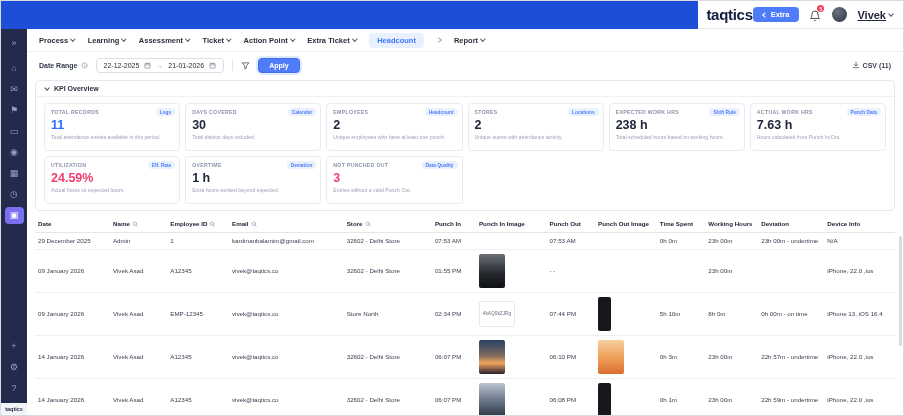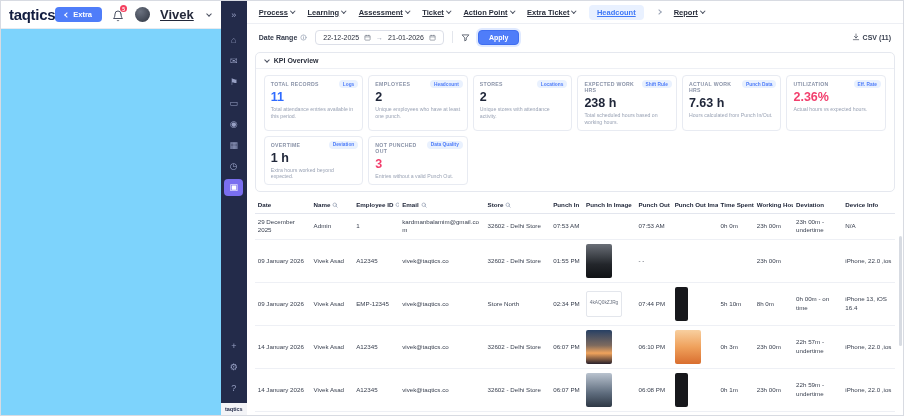--- a/index.html
+++ b/index.html
@@ -1,45 +1,45 @@
 <!DOCTYPE html>
 <html><head>
 <meta charset="utf-8">
 <style>
   * { margin:0; padding:0; box-sizing:border-box; }
   html,body { background:#e9ebf0; }
   body { font-family:"Liberation Sans","DejaVu Sans",sans-serif; }
-  .app { width:904px; height:416px; background:#7dd3fc; position:relative; overflow:hidden; display:flex; border:1px solid #d8dbe2; }
+  .app { width:904px; height:416px; background:#1d4ed8; position:relative; overflow:hidden; display:flex; flex-direction:column; border:1px solid #d8dbe2;align-items:flex-end; }
 
   
   .topbar { height:28px; flex:0 0 28px; display:flex; align-items:center; justify-content:space-between; padding:0 10px 0 8px; border-bottom:1px solid #e7eaf0; background:#fff; }
   .logo { font-size:15px; font-weight:700; color:#121d40; letter-spacing:-0.3px; }
   .top-right { display:flex; align-items:center; gap:10px; }
   .back-btn { display:flex; align-items:center; gap:4px; background:#4f7df9; color:#fff; font-size:7.5px; font-weight:600; padding:3px 10px; border-radius:4px; border:none; cursor:pointer; font-family:inherit; }
   .chev-left { width:4px; height:4px; border-left:1.2px solid #fff; border-bottom:1.2px solid #fff; transform:rotate(45deg); display:inline-block; }
   .bell-wrap { position:relative; width:13px; height:13px; cursor:pointer; }
   .badge { position:absolute; top:-3px; right:-2px; background:#f43f5e; color:#fff; font-size:5px; min-width:7px; height:7px; border-radius:4px; display:flex; align-items:center; justify-content:center; font-weight:700; padding:0 1px; }
   .avatar { width:15px; height:15px; border-radius:50%; background:radial-gradient(circle at 35% 30%, #6b7280, #2e3440); cursor:pointer; }
-  .user { display:flex; align-items:center; gap:13px; font-size:13px; font-weight:600; color:#23283a; cursor:pointer;text-decoration:underline; }
+  .user { display:flex; align-items:center; gap:3px; font-size:11px; font-weight:600; color:#23283a; cursor:pointer;text-decoration:underline; }
   .caret-down { width:4px; height:4px; border-right:1.1px solid #4b5160; border-bottom:1.1px solid #4b5160; transform:rotate(45deg); display:inline-block; margin-top:-2px; }
 
   
   .body { flex:1; display:flex; min-height:0; }
   .sidebar { width:26px; flex:0 0 26px; background:#232b4a; display:flex; flex-direction:column; align-items:center; padding-top:4px; }
   .sb-icon { width:19px; height:17px; display:flex; align-items:center; justify-content:center; color:#97a0c4; font-size:9px; margin:2px 0; border-radius:4px; cursor:pointer; line-height:1; }
   .sb-icon.collapse { margin-bottom:6px; }
   .sb-icon.active { background:#7a6ff0; color:#fff; }
   .sb-bottom { margin-top:auto; display:flex; flex-direction:column; align-items:center; width:100%; }
   .sb-brand { width:100%; background:#f3f4f7; color:#1b2444; font-size:5.5px; font-weight:700; text-align:center; padding:3px 0; margin-top:4px; }
 
   
   .main { flex:1; display:flex; flex-direction:column; min-width:0; background:#fff; }
 
   .menubar { height:23px; flex:0 0 23px; display:flex; align-items:center; gap:13px; padding:0 12px; border-bottom:1px solid #edeff4; }
-  .nav-item { display:flex; align-items:center; gap:3px; font-size:7.5px; font-weight:600; color:#2a2f3c; cursor:pointer; white-space:nowrap;text-decoration:underline; }
+  .nav-item { display:flex; align-items:center; gap:3px; font-size:7.5px; font-weight:600; color:#2a2f3c; cursor:pointer; white-space:nowrap; }
   .nav-item .caret-down { width:3.5px; height:3.5px; }
   .nav-item.active { color:#3f78f7; background:#e9f1ff; padding:3px 8px; border-radius:4px; }
   .chev-right { width:4px; height:4px; border-right:1.1px solid #9aa3b5; border-bottom:1.1px solid #9aa3b5; transform:rotate(-45deg); display:inline-block; }
 
   .filterbar { height:26px; flex:0 0 26px; display:flex; align-items:center; gap:8px; padding:0 12px; }
   .fb-label { font-size:7px; color:#333a4a; display:flex; gap:3px; align-items:center; font-weight:600; }
   .range { display:flex; align-items:center; gap:5px; border:1px solid #dcdfe8; border-radius:4px; padding:3px 7px; font-size:7px; color:#2a2f3c; }
   .range-date { cursor:pointer; }
   .range-arrow::before { content:"\2192"; color:#9aa3b5; font-size:7px; }
   .divider { width:1px; height:12px; background:#e3e6ec; }
@@ -206,20 +206,26 @@
           <span>KPI Overview</span>
         </div>
         <div class="kpi-grid">
           <div class="kpi-card">
             <div class="kpi-title">TOTAL RECORDS</div>
             <div class="kpi-badge">Logs</div>
             <div class="kpi-value" style="color: rgb(47, 107, 255);">11</div>
             <div class="kpi-desc">Total attendance entries available in this period.</div>
           </div>
           <div class="kpi-card">
+            <div class="kpi-title">DAYS COVERED</div>
+            <div class="kpi-badge">Calendar</div>
+            <div class="kpi-value" style="color: rgb(32, 39, 58);">30</div>
+            <div class="kpi-desc">Total distinct days included.</div>
+          </div>
+          <div class="kpi-card">
             <div class="kpi-title">EMPLOYEES</div>
             <div class="kpi-badge">Headcount</div>
             <div class="kpi-value" style="color: rgb(32, 39, 58);">2</div>
             <div class="kpi-desc">Unique employees who have at least one punch.</div>
           </div>
           <div class="kpi-card">
             <div class="kpi-title">STORES</div>
             <div class="kpi-badge">Locations</div>
             <div class="kpi-value" style="color: rgb(32, 39, 58);">2</div>
             <div class="kpi-desc">Unique stores with attendance activity.</div>
@@ -232,21 +238,21 @@
           </div>
           <div class="kpi-card">
             <div class="kpi-title">ACTUAL WORK HRS</div>
             <div class="kpi-badge">Punch Data</div>
             <div class="kpi-value" style="color: rgb(32, 39, 58);">7.63 h</div>
             <div class="kpi-desc">Hours calculated from Punch In/Out.</div>
           </div>
           <div class="kpi-card">
             <div class="kpi-title">UTILIZATION</div>
             <div class="kpi-badge">Eff. Rate</div>
-            <div class="kpi-value" style="color: rgb(242, 63, 109);">2.36%</div>
+            <div class="kpi-value" style="color: rgb(242, 63, 109);">24.59%</div>
             <div class="kpi-desc">Actual hours vs expected hours.</div>
           </div>
           <div class="kpi-card">
             <div class="kpi-title">OVERTIME</div>
             <div class="kpi-badge">Deviation</div>
             <div class="kpi-value" style="color: rgb(32, 39, 58);">1 h</div>
             <div class="kpi-desc">Extra hours worked beyond expected.</div>
           </div>
           <div class="kpi-card">
             <div class="kpi-title">NOT PUNCHED OUT</div>

